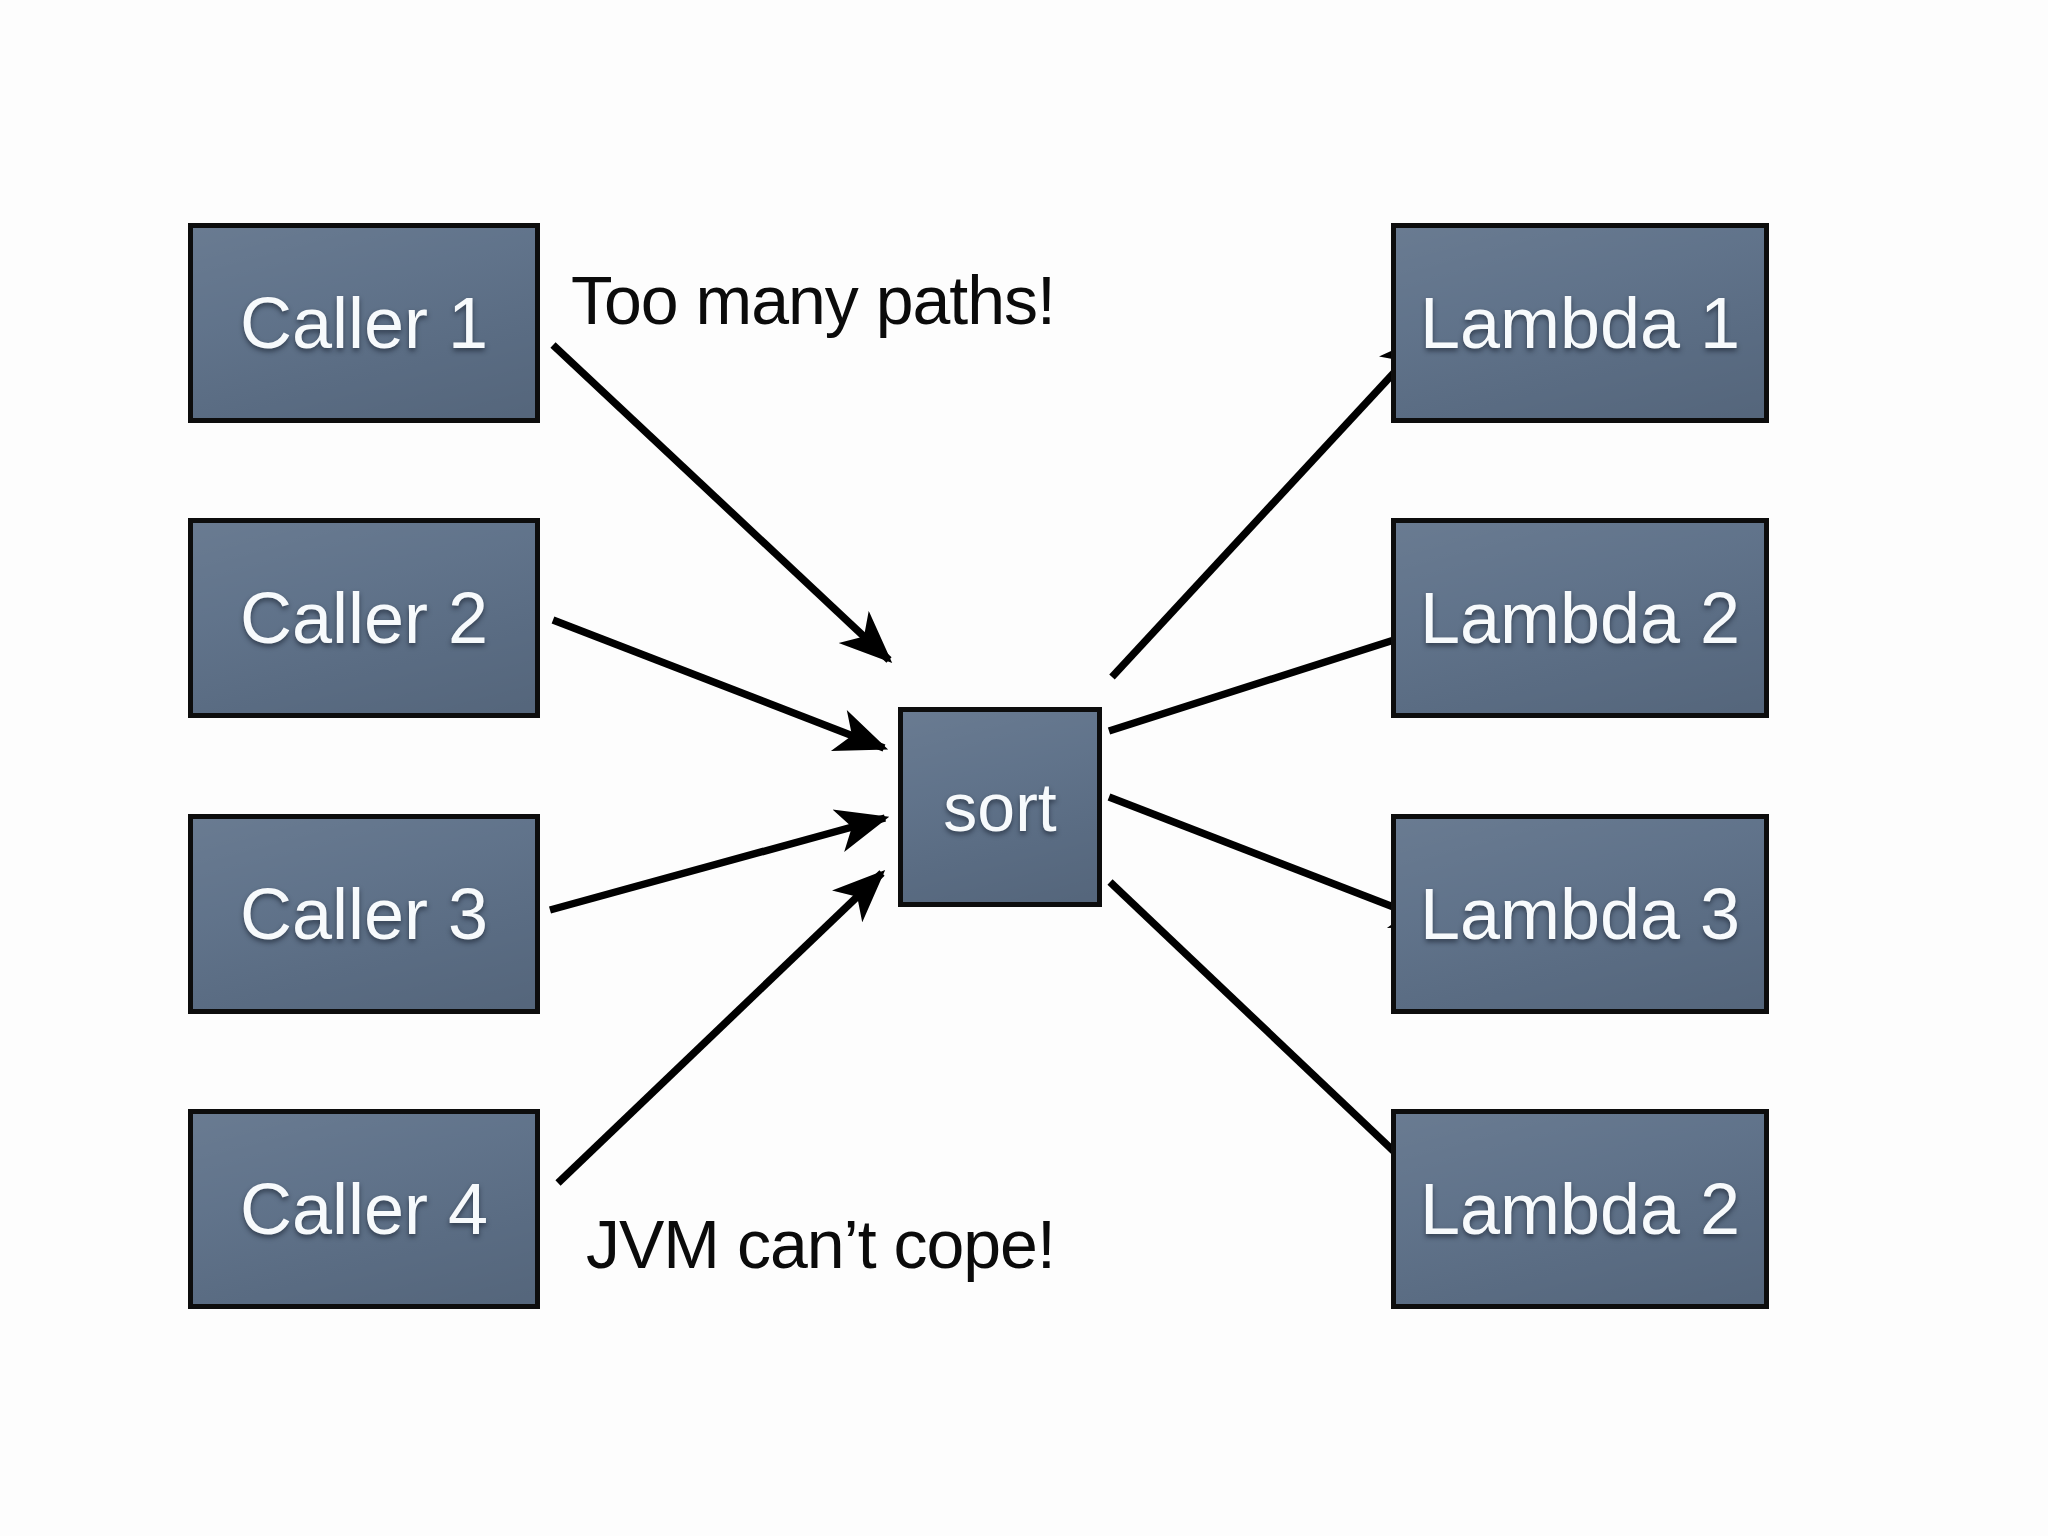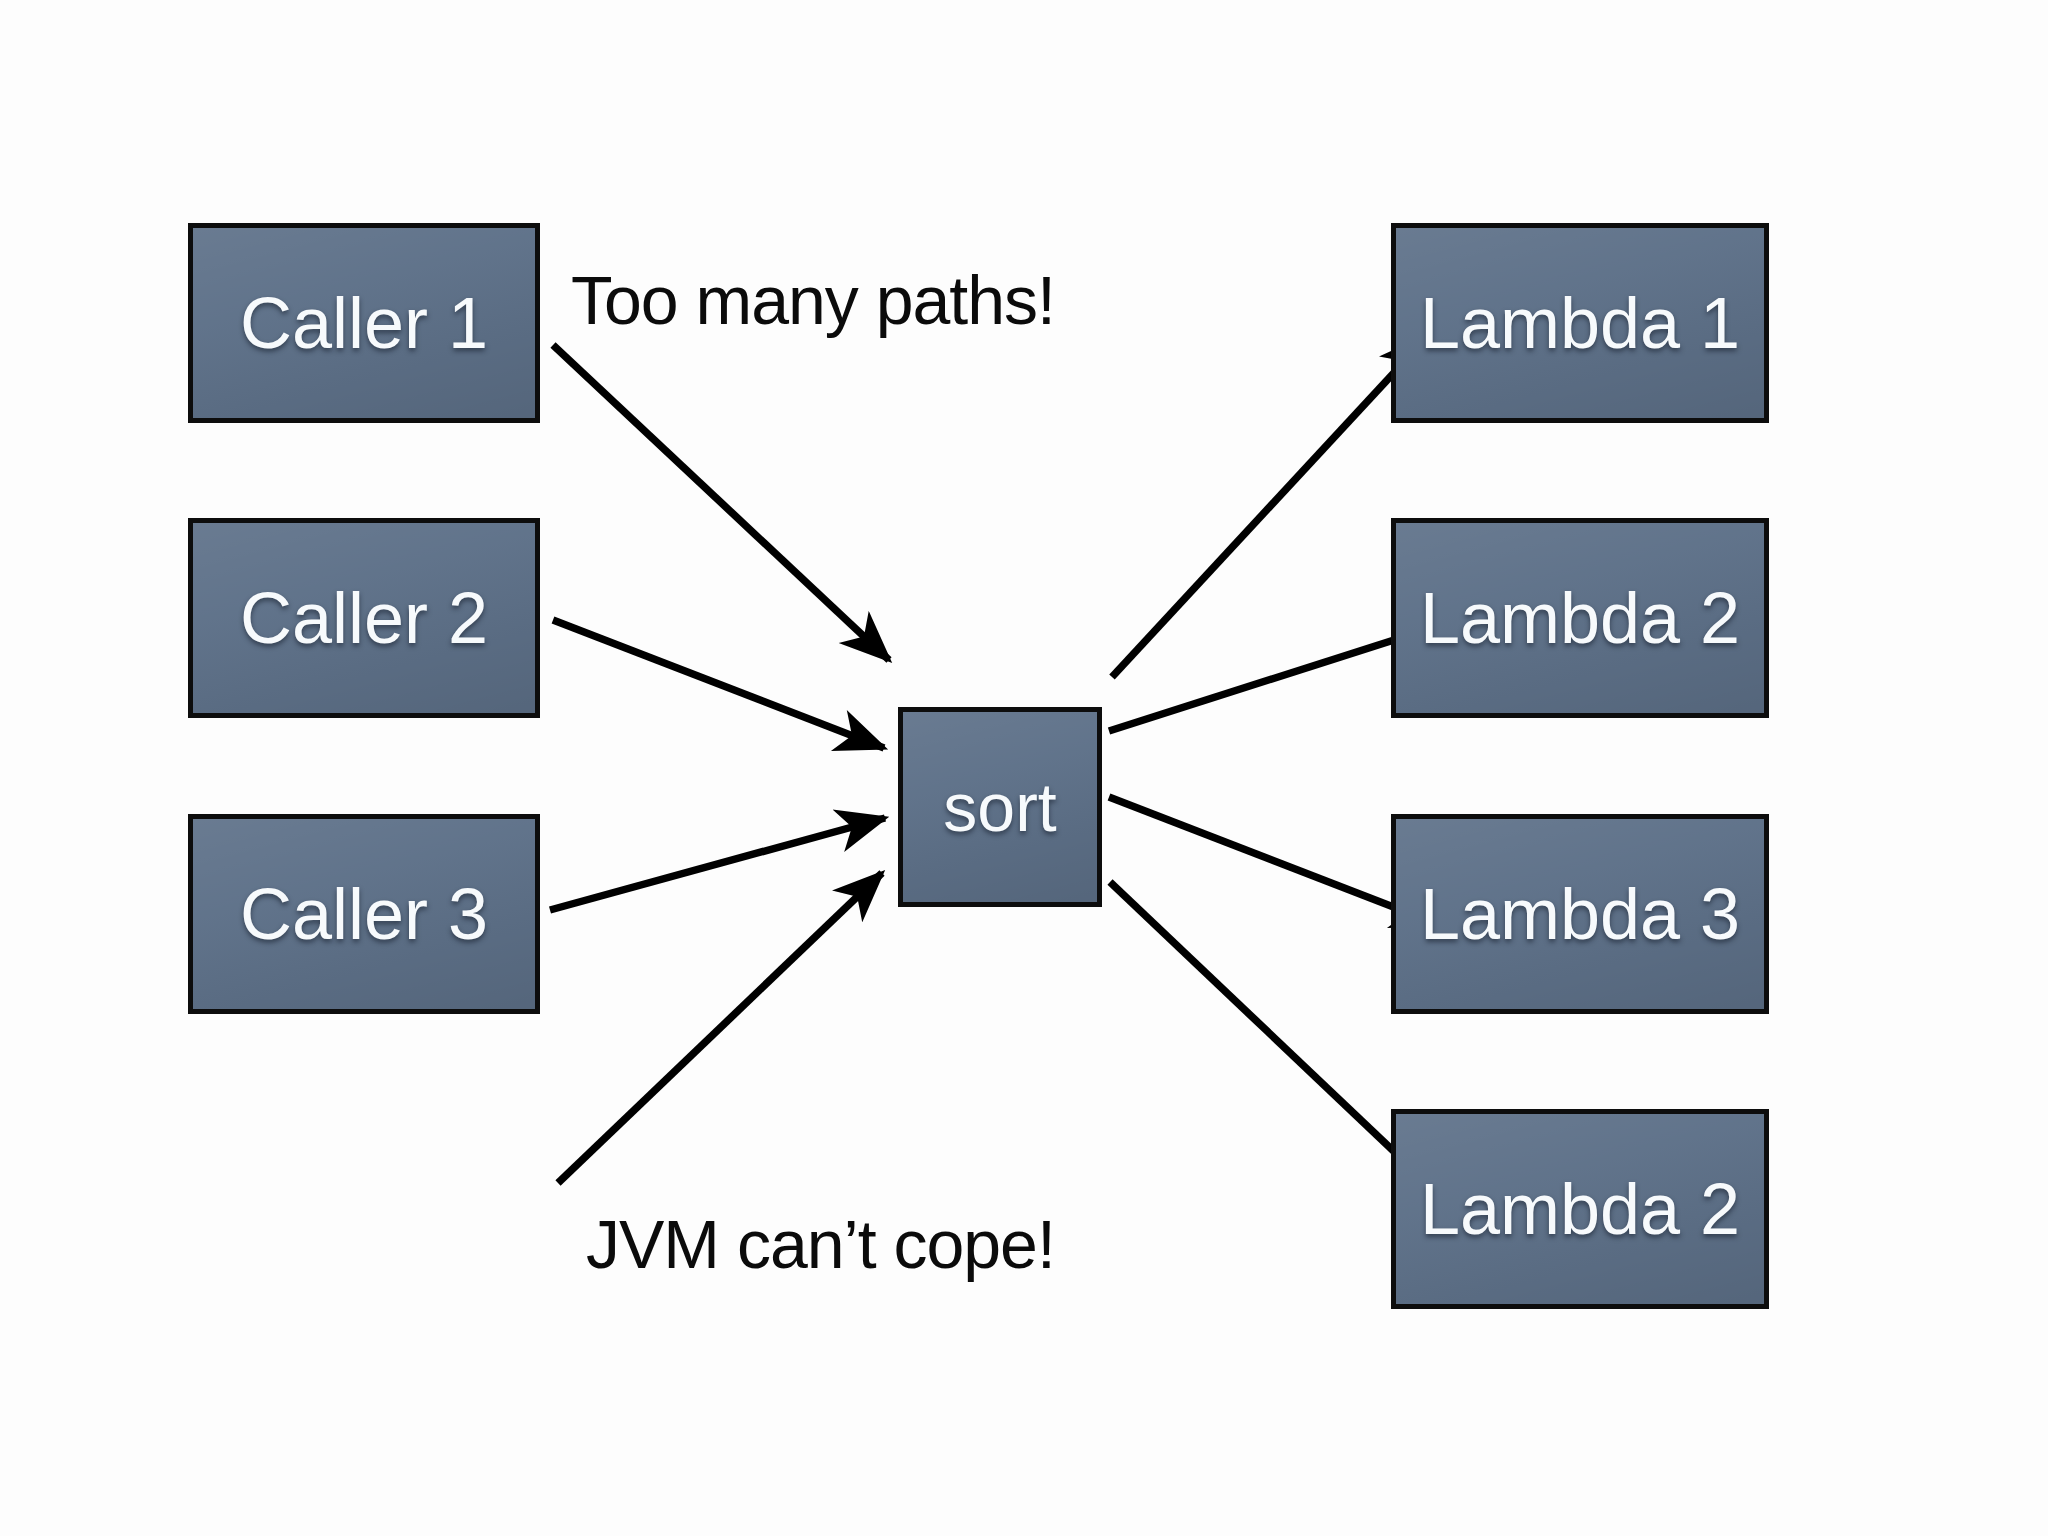--- a/index.html
+++ b/index.html
@@ -90,20 +90,23 @@
 
   <div class="node caller row1">
     <span class="label">Caller 1</span>
   </div>
   <div class="node caller row2">
     <span class="label">Caller 2</span>
   </div>
   <div class="node caller row3">
     <span class="label">Caller 3</span>
   </div>
+  <div class="node caller row4">
+    <span class="label">Caller 4</span>
+  </div>
 
   <div class="node small sortbox">
     <span class="label">sort</span>
   </div>
 
   <div class="node lambda row1">
     <span class="label">Lambda 1</span>
   </div>
   <div class="node lambda row2">
     <span class="label">Lambda 2</span>

